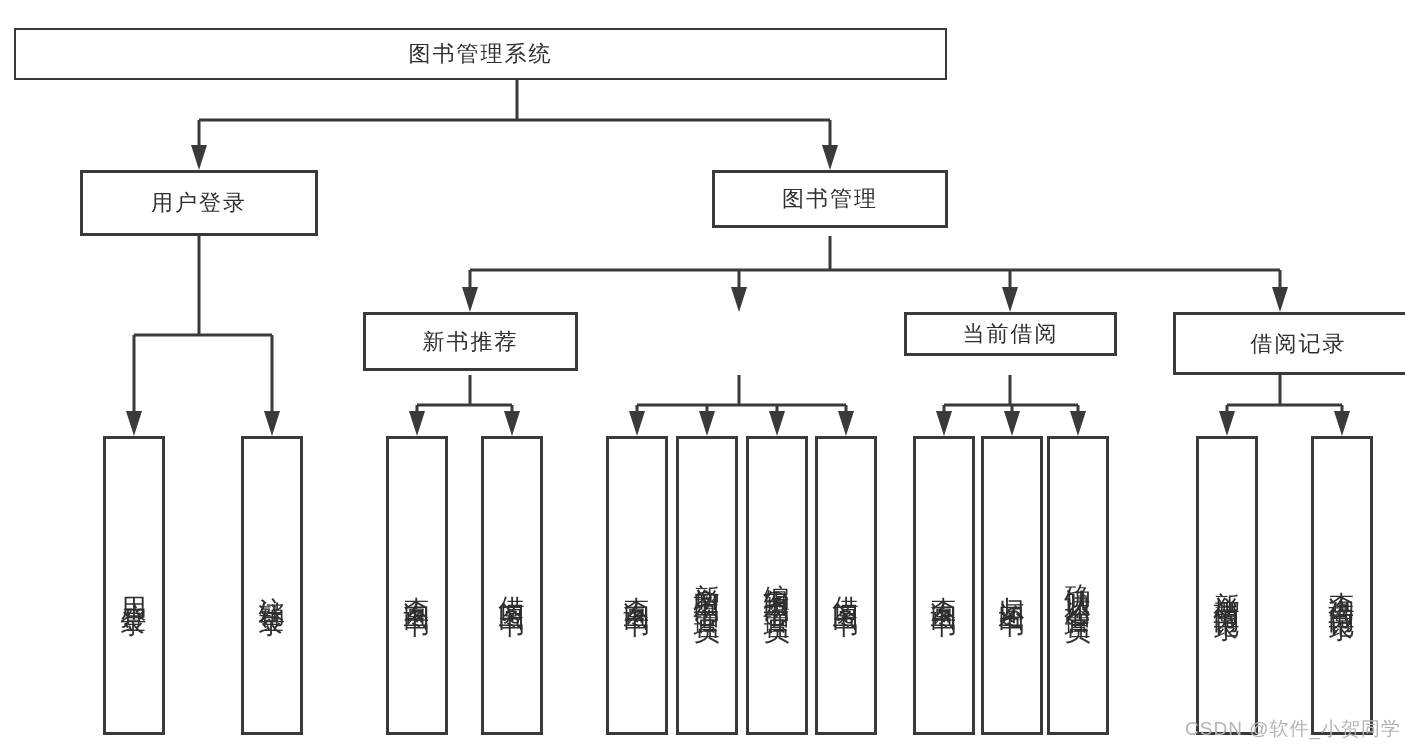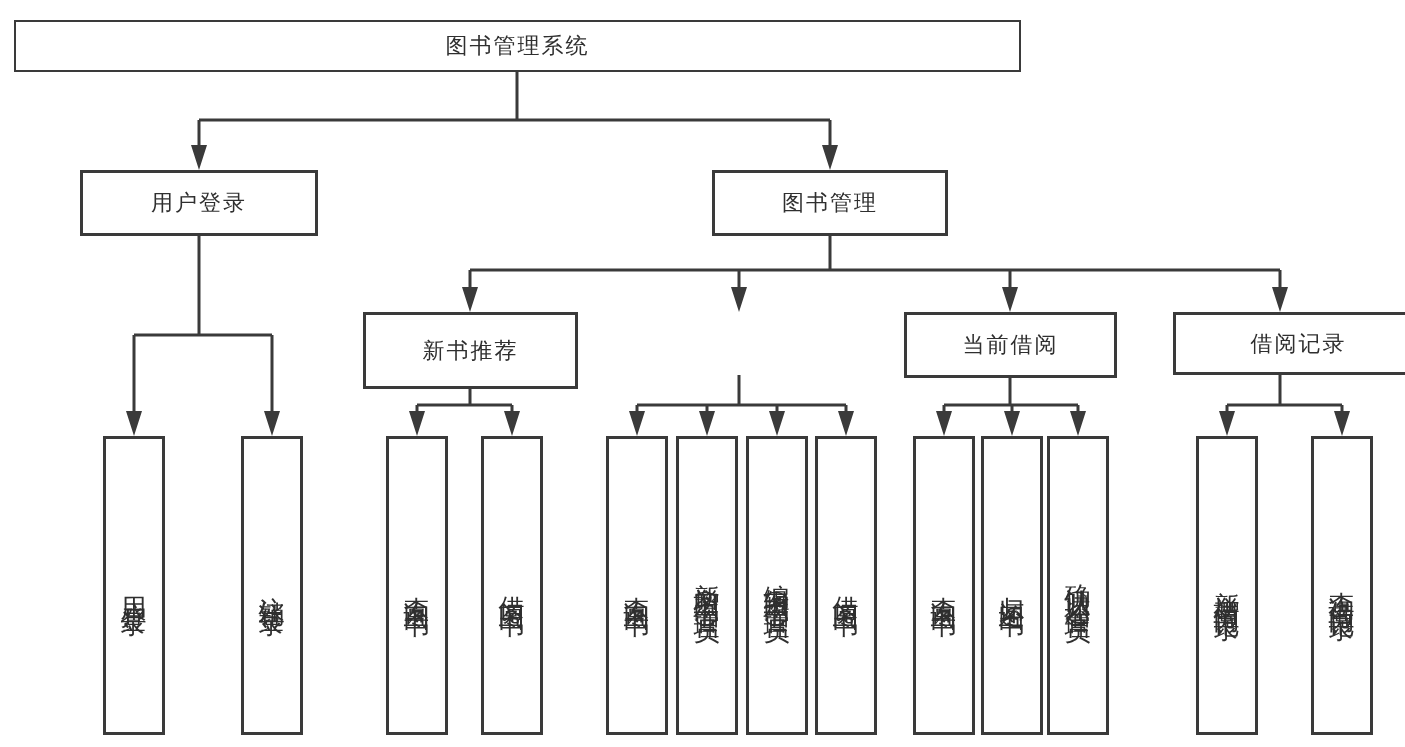--- a/index.html
+++ b/index.html
@@ -100,35 +100,35 @@
       M699 411 L715 411 L707 436 Z
       M769 411 L785 411 L777 436 Z
       M838 411 L854 411 L846 436 Z
       M936 411 L952 411 L944 436 Z
       M1004 411 L1020 411 L1012 436 Z
       M1070 411 L1086 411 L1078 436 Z
       M1219 411 L1235 411 L1227 436 Z
       M1334 411 L1350 411 L1342 436 Z"></path>
   </svg>
 
-  <div class="node root-box" style="left:14px; top:20px; width:1007px; height:52px;text-align:right;">
+  <div class="node root-box" style="left:14px; top:28px; width:933px; height:52px;text-align:right;">
     <span class="h-label">图书管理系统</span>
   </div>
 
   <div class="node" style="left:80px; top:170px; width:238px; height:66px;">
     <span class="h-label">用户登录</span>
   </div>
-  <div class="node" style="left:712px; top:170px; width:236px; height:66px;">
+  <div class="node" style="left:712px; top:170px; width:236px; height:58px;">
     <span class="h-label">图书管理</span>
   </div>
 
-  <div class="node" style="left:363px; top:312px; width:215px; height:77px;">
+  <div class="node" style="left:363px; top:312px; width:215px; height:59px;">
     <span class="h-label">新书推荐</span>
   </div>
-  <div class="node" style="left:904px; top:312px; width:213px; height:66px;">
+  <div class="node" style="left:904px; top:312px; width:213px; height:44px;">
     <span class="h-label">当前借阅</span>
   </div>
   <div class="node" style="left:1173px; top:312px; width:251px; height:63px;">
     <span class="h-label">借阅记录</span>
   </div>
 
   <div class="node leaf" style="left:103px; top:436px; width:62px; height:299px;">
     <span class="v-label">用户登录</span>
   </div>
   <div class="node leaf" style="left:241px; top:436px; width:62px; height:299px;">
@@ -165,14 +165,15 @@
     <span class="v-label">确认归还（管理员）</span>
   </div>
 
   <div class="node leaf" style="left:1196px; top:436px; width:62px; height:299px;">
     <span class="v-label">新增借阅记录</span>
   </div>
   <div class="node leaf" style="left:1311px; top:436px; width:62px; height:299px;">
     <span class="v-label">查询借阅记录</span>
   </div>
 
+  <div class="watermark">CSDN @软件_小贺同学</div>
 
 </div>
 
 </body></html>

